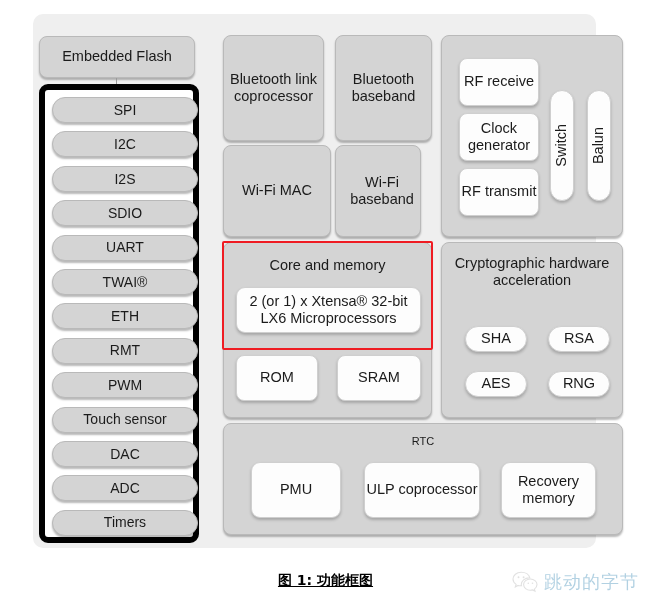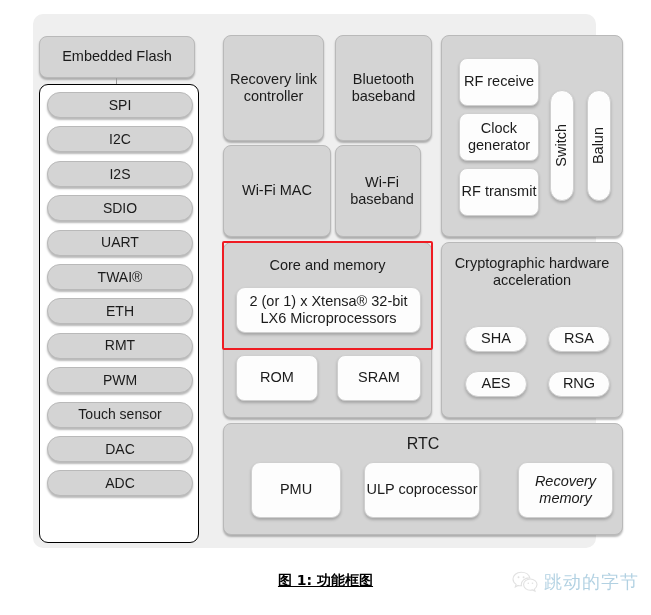--- a/index.html
+++ b/index.html
@@ -72,21 +72,21 @@
     height: 28px;
     background: #9a9a9a;
   }
   #periph-panel {
     position: absolute;
     left: 0px;
     top: 62px;
     width: 160px;
     height: 459px;
     background: #ffffff;
-    border: 1px solid #000000;
+    border: 6px solid #000000;
     border-radius: 9px;
     box-sizing: border-box;
     padding: 7px 7px 7px 7px;
   }
   .pill {
     width: 146px;
     height: 26px;
     margin-bottom: 8.4px;
     font-size: 14px;
     border-radius: 13px;
@@ -295,32 +295,32 @@
     border-radius: 8px;
     box-shadow: 0 2px 2px rgba(0,0,0,0.28);
     box-sizing: border-box;
   }
   #rtc-title {
     position: absolute;
     left: 0;
     top: 11px;
     width: 100%;
     text-align: center;
-    font-size: 16px;
+    font-size: 11px;
   }
   .rtc-box {
     position: absolute;
     top: 38px;
     height: 56px;
     font-size: 14.5px;
     border-radius: 9px;
   }
   #rtc-pmu      { left: 27px;  width: 90px; }
   #rtc-ulp      { left: 140px; width: 116px; }
-  #rtc-recovery { left: 294px; width: 95px; font-style: italic; }
+  #rtc-recovery { left: 277px; width: 95px; }
 
   
   #caption {
     position: absolute;
     left: 0;
     top: 572px;
     width: 651px;
     text-align: center;
     font-family: "DejaVu Sans", sans-serif;
     font-size: 14px;
@@ -390,25 +390,28 @@
       </div>
       <div class="blk pill">
         <span>Touch sensor</span>
       </div>
       <div class="blk pill">
         <span>DAC</span>
       </div>
       <div class="blk pill">
         <span>ADC</span>
       </div>
+      <div class="blk pill">
+        <span>Timers</span>
+      </div>
     </div>
   </div>
 
   <div class="blk" id="bt-link">
-    <span>Recovery link controller</span>
+    <span>Bluetooth link coprocessor</span>
   </div>
   <div class="blk" id="bt-baseband">
     <span>Bluetooth baseband</span>
   </div>
   <div class="blk" id="wifi-mac">
     <span>Wi-Fi MAC</span>
   </div>
   <div class="blk" id="wifi-baseband">
     <span>Wi-Fi baseband</span>
   </div>

